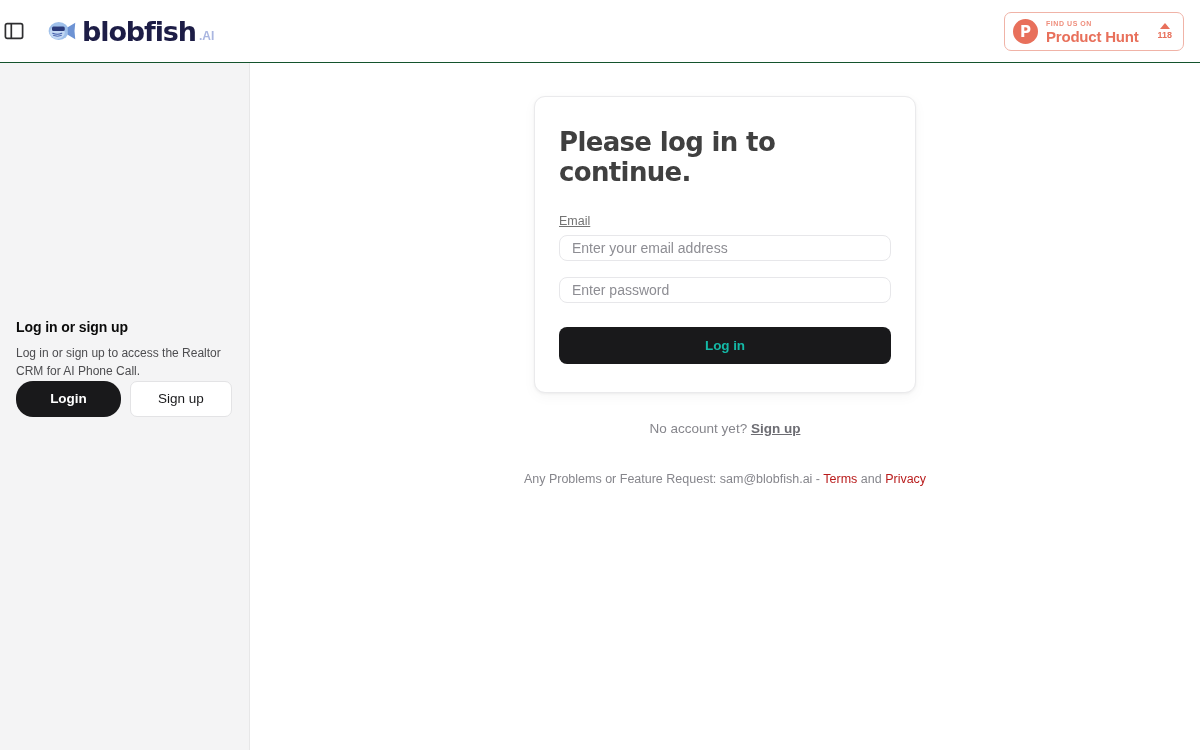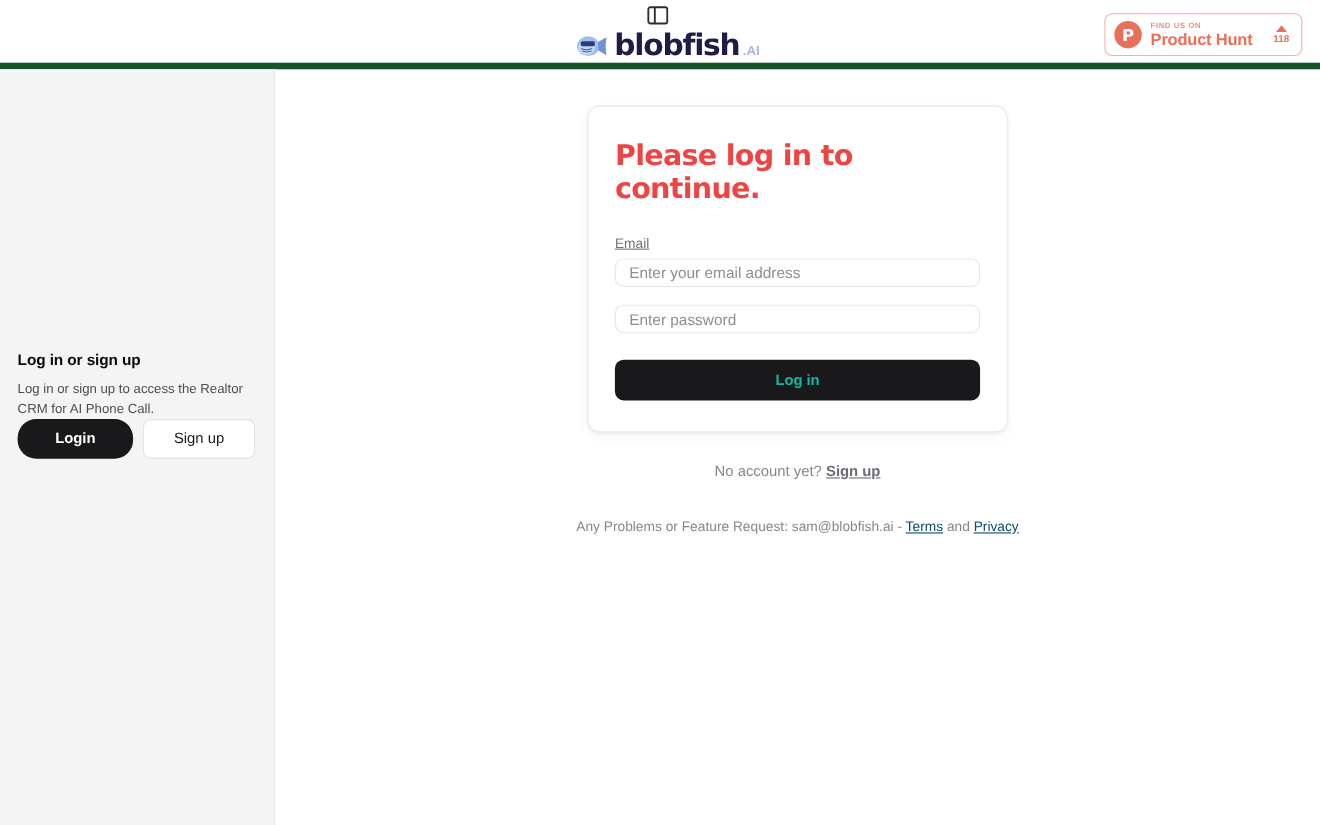--- a/index.html
+++ b/index.html
@@ -22,26 +22,25 @@
     width: 1200px;
     height: 750px;
     display: flex;
     flex-direction: column;
   }
 
   .header {
     height: 63px;
     min-height: 63px;
     background: #ffffff;
-    border-bottom: 6px solid #14532d;
-    display: flex;
-    align-items: center;
-    padding: 0 16px 0 11px;
+    border-bottom: 1px solid #14532d;
+    display: flex;
+    align-items: center;
+    padding: 0 16px 0 0;
     position: relative;
-    flex-direction: column;
   }
 
   .panel-toggle {
     width: 28px;
     height: 28px;
     display: flex;
     align-items: center;
     justify-content: center;
     cursor: pointer;
     border-radius: 5px;
@@ -227,21 +226,21 @@
     background: #ffffff;
     border: 1px solid #eaeaec;
     border-radius: 11px;
     box-shadow: 0 1px 3px rgba(0,0,0,0.055), 0 4px 14px rgba(0,0,0,0.035);
     padding: 30px 24px 28px 24px;
   }
 
   .card-title {
     font-size: 26px;
     font-weight: 700;
-    color: #ef4444;
+    color: #404040;
     letter-spacing: -0.65px;
     margin-bottom: 27px;
     font-family: "DejaVu Sans", sans-serif;
   }
 
   .field { margin-bottom: 16px; }
 
   .field-label {
     display: block;
     font-size: 12.5px;
@@ -296,22 +295,21 @@
   }
 
   .footer-line {
     margin-top: 36px;
     font-size: 12.5px;
     color: #86868c;
     text-align: center;
   }
 
   .footer-link {
-    color: #0c4a6e;
-    text-decoration: underline;
+    color: #b91c1c;
     cursor: pointer;
   }
 </style>
 </head>
 <body>
 
 <div id="app">
 
   <div class="header">
 

